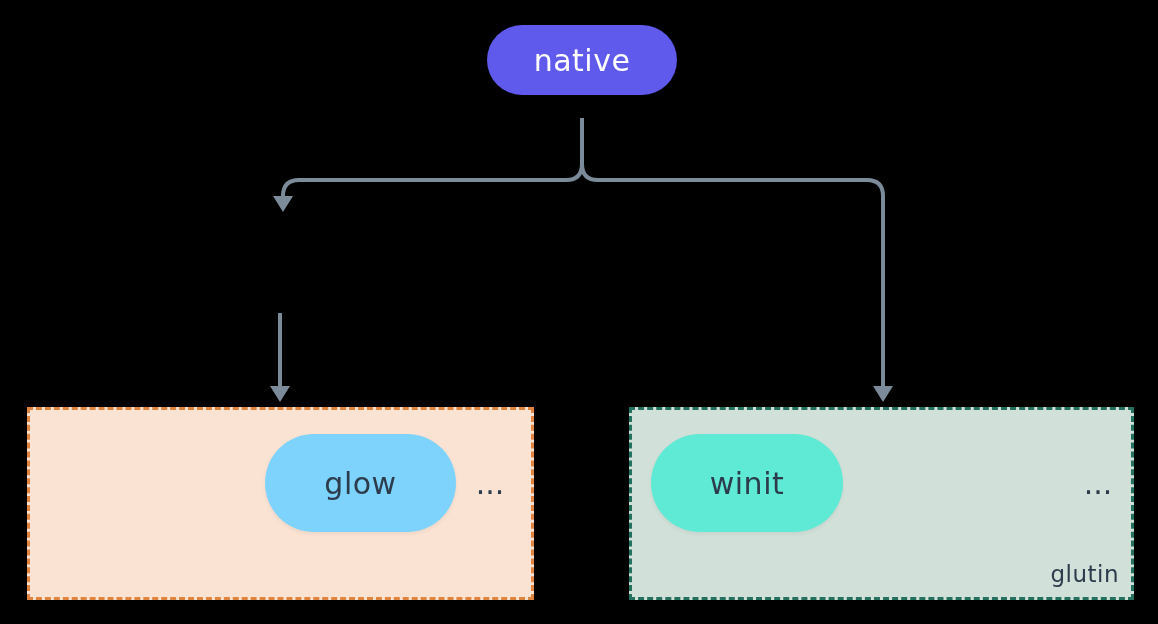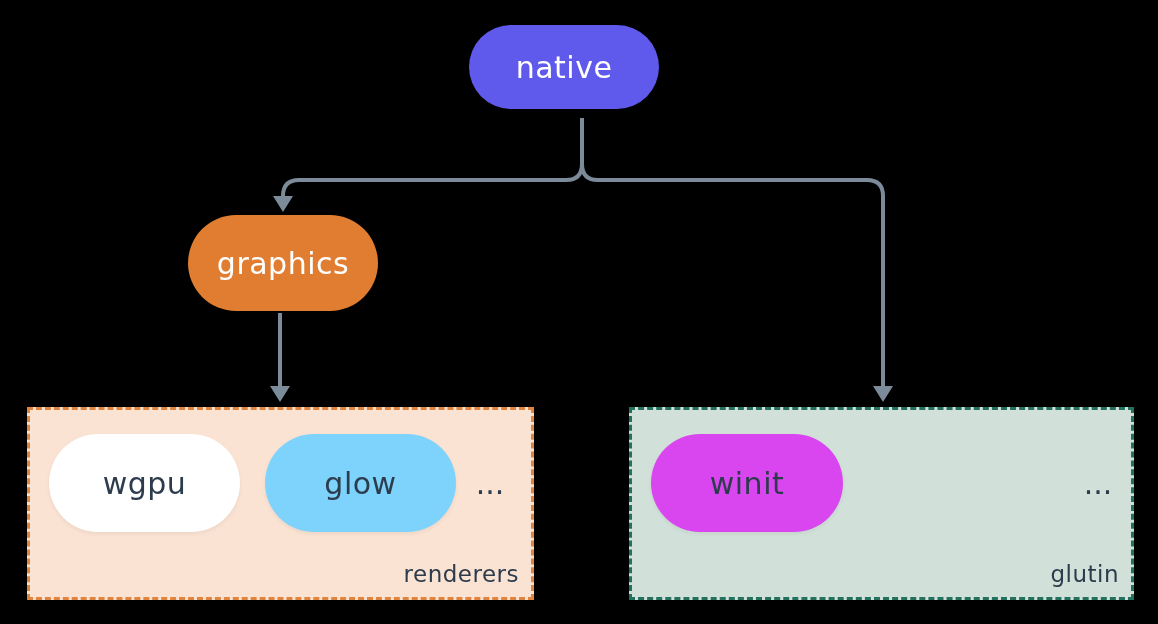--- a/index.html
+++ b/index.html
@@ -33,22 +33,22 @@
   .pill {
     position: absolute;
     display: flex;
     align-items: center;
     justify-content: center;
     border-radius: 999px;
     font-size: 30px;
     letter-spacing: 0.5px;
   }
   .node-native {
-    left: 469px; top: 25px;
-    width: 190px; height: 84px;
+    left: 487px; top: 25px;
+    width: 190px; height: 70px;
     background: #5f5aec;
     color: #ffffff;
   }
   .node-graphics {
     left: 188px; top: 215px;
     width: 190px; height: 96px;
     background: #e07d30;
     color: #ffffff;
   }
   .group-box {
@@ -108,36 +108,29 @@
     <path class="conn" d="M280 313 V386" style="stroke: rgb(124, 139, 153);"></path>
     <polygon class="arrowhead" points="273,196 293,196 283,212" style="fill: rgb(124, 139, 153);"></polygon>
     <polygon class="arrowhead" points="270,386 290,386 280,402" style="fill: rgb(124, 139, 153);"></polygon>
     <polygon class="arrowhead" points="873,386 893,386 883,402" style="fill: rgb(124, 139, 153);"></polygon>
   </svg>
 
   <div class="pill node-native" style="background-color: rgb(95, 90, 236); color: rgb(255, 255, 255);">
     <span>native</span>
   </div>
 
-  <div class="pill node-graphics" style="background-color: rgb(224, 125, 48); color: rgb(255, 255, 255);">
-    <span>graphics</span>
-  </div>
 
   <div class="group-box renderers-box" style="background-color: rgb(250, 227, 211); border-color: rgb(224, 132, 64);">
-    <div class="pill item item-1" style="background-color: rgb(255, 255, 255); color: rgb(45, 60, 77);">
-      <span>wgpu</span>
-    </div>
     <div class="pill item item-2" style="background-color: #7dd3fc; color: rgb(45, 60, 77);">
       <span>glow</span>
     </div>
     <span class="ellipsis" style="color: rgb(45, 60, 77);">...</span>
-    <span class="group-label" style="color: rgb(45, 60, 77);">renderers</span>
   </div>
 
   <div class="group-box shells-box" style="background-color: rgb(209, 224, 216); border-color: rgb(36, 113, 95);">
-    <div class="pill item item-1" style="background-color: #d946ef; color: rgb(45, 60, 77);">
+    <div class="pill item item-1" style="background-color: #5eead4; color: rgb(45, 60, 77);">
       <span>winit</span>
     </div>
     <span class="ellipsis" style="color: rgb(45, 60, 77);">...</span>
     <span class="group-label" style="color: rgb(45, 60, 77);">glutin</span>
   </div>
 
 </div>
 
 </body></html>

